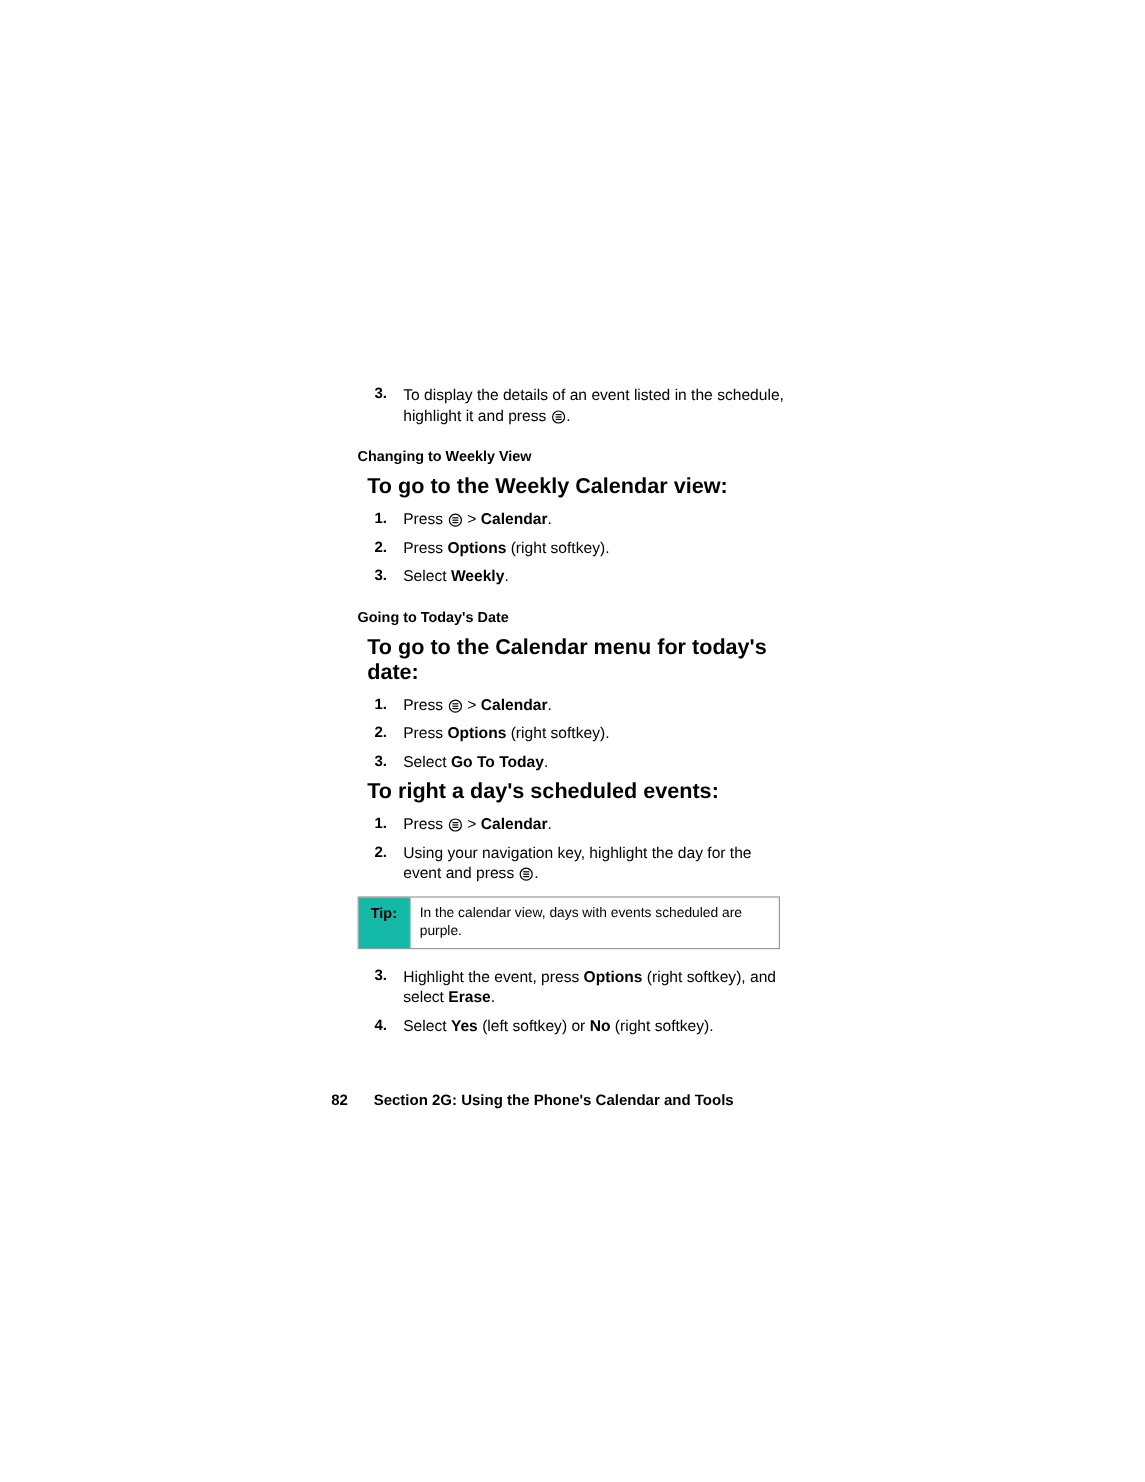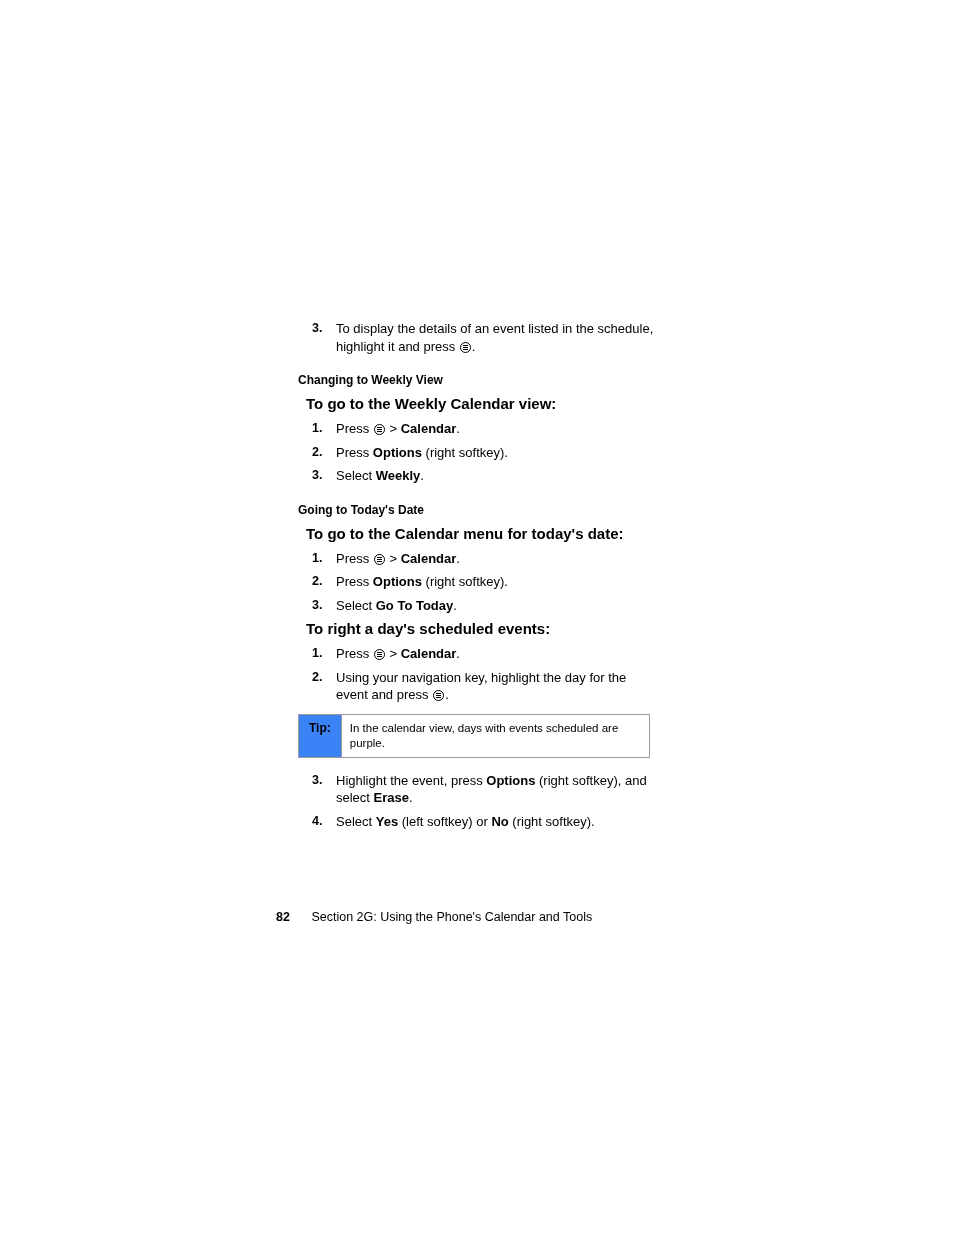--- a/index.html
+++ b/index.html
@@ -36,21 +36,21 @@
       left: 14px;
       font-weight: 700;
       font-size: 12.5px;
     }
     h2 {
       font-size: 12px;
       font-weight: 700;
       margin: 18px 0 8px 0;
     }
     .subhead {
-      font-size: 15px;
+      font-size: 18px;
       font-weight: 700;
       margin: 6px 0 8px 8px;
     }
     .icon-menu {
       display: inline-block;
       width: 11px;
       height: 11px;
       border: 1px solid #000;
       border-radius: 50%;
       vertical-align: -2px;
@@ -69,21 +69,21 @@
       box-shadow: 0 2px 0 #000, 0 4px 0 #000;
     }
     b { font-weight: 700; }
     .tip-box {
       display: flex;
       border: 1px solid #999;
       margin: 10px 0 14px 0;
       width: 350px;
     }
     .tip-label {
-      background: #3b82f6;
+      background: #14b8a6;
       font-weight: 700;
       font-size: 12px;
       padding: 6px 10px;
       border-right: 1px solid #999;
       white-space: nowrap;
     }
     .tip-text {
       font-size: 11.5px;
       padding: 6px 8px;
       line-height: 1.3;
@@ -93,21 +93,21 @@
       left: 276px;
       top: 910px;
       font-size: 12.5px;
     }
     .footer .pagenum {
       font-weight: 700;
       margin-right: 18px;
       text-align: center;
     }
     .footer .section {
-      font-weight: 400;
+      font-weight: 700;
     }
   </style>
 </head>
 <body>
 
 <div class="page">
   <div class="content">
 
     <ol>
       <li>

